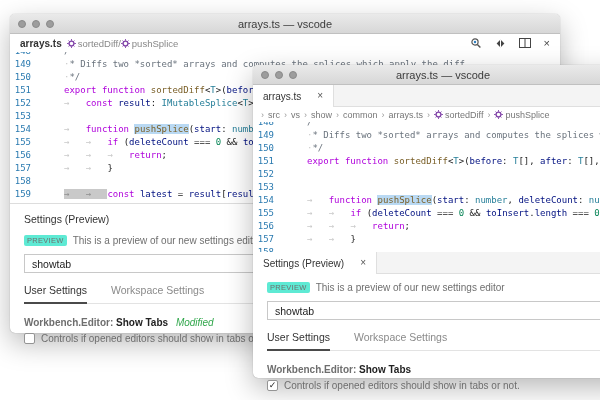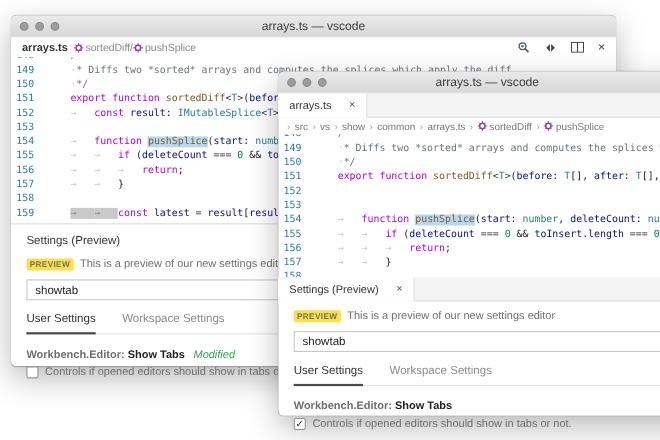--- a/index.html
+++ b/index.html
@@ -50,21 +50,21 @@
 
   .crumbbar-front { height:15px; display:flex; align-items:center; gap:4px;
                     padding:0 8px; font-size:9px; color:#777; white-space:nowrap; }
   .bcsep { color:#9a9a9a; }
 
   
   .settings-back { border-top:1px solid #ddd; padding:5px 14px 0; }
   .settings-front { padding:8px 14px 0; }
   .stitle { font-size:10.5px; color:#333; padding:4px 0 10px; }
   .banner { display:flex; align-items:center; gap:6px; font-size:10px; color:#6f6f6f; padding:0 0 8px; }
-  .badge { background:#fde047; color:#6f6f6f; font-size:7.5px; font-weight:bold;
+  .badge { background:#5eead4; color:#6f6f6f; font-size:7.5px; font-weight:normal;
            padding:1px 3px; border-radius:2px; letter-spacing:.3px; }
   .search { border:1px solid #c8c8c8; height:19px; display:flex; align-items:center;
             padding:0 7px; font-size:10.5px; color:#222; margin-bottom:9px; background:#fff; }
   .stabs { display:flex; gap:24px; border-bottom:1px solid #e3e3e3; font-size:10.5px; color:#8a8a8a; }
   .stab { padding:2px 0 6px; }
   .stab.active { color:#333; font-weight:normal; border-bottom:2px solid #4a4a4a; margin-bottom:-1px; }
   .setting { padding-top:13px; font-size:10px; }
   .sethead { white-space:nowrap; }
   .setcat { font-weight:bold; color:#6e6e6e; }
   .setname { font-weight:bold; color:#222; }

